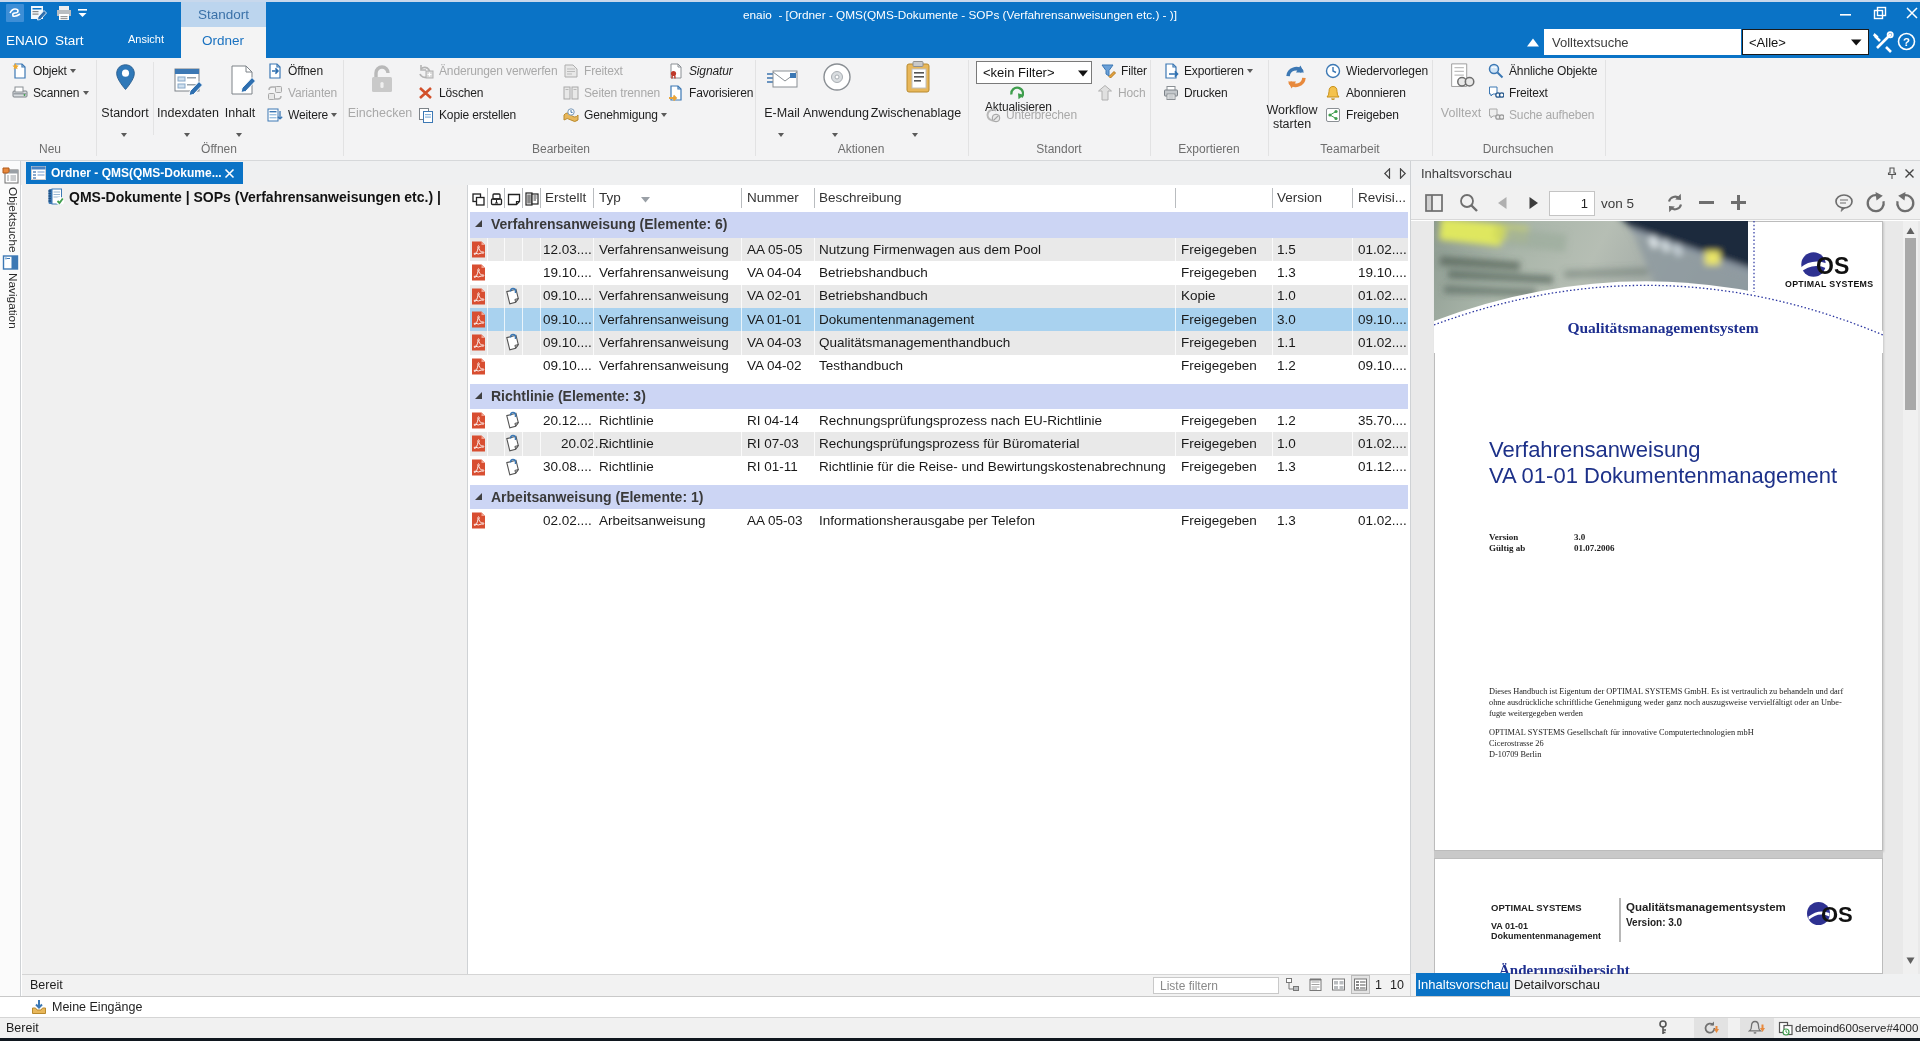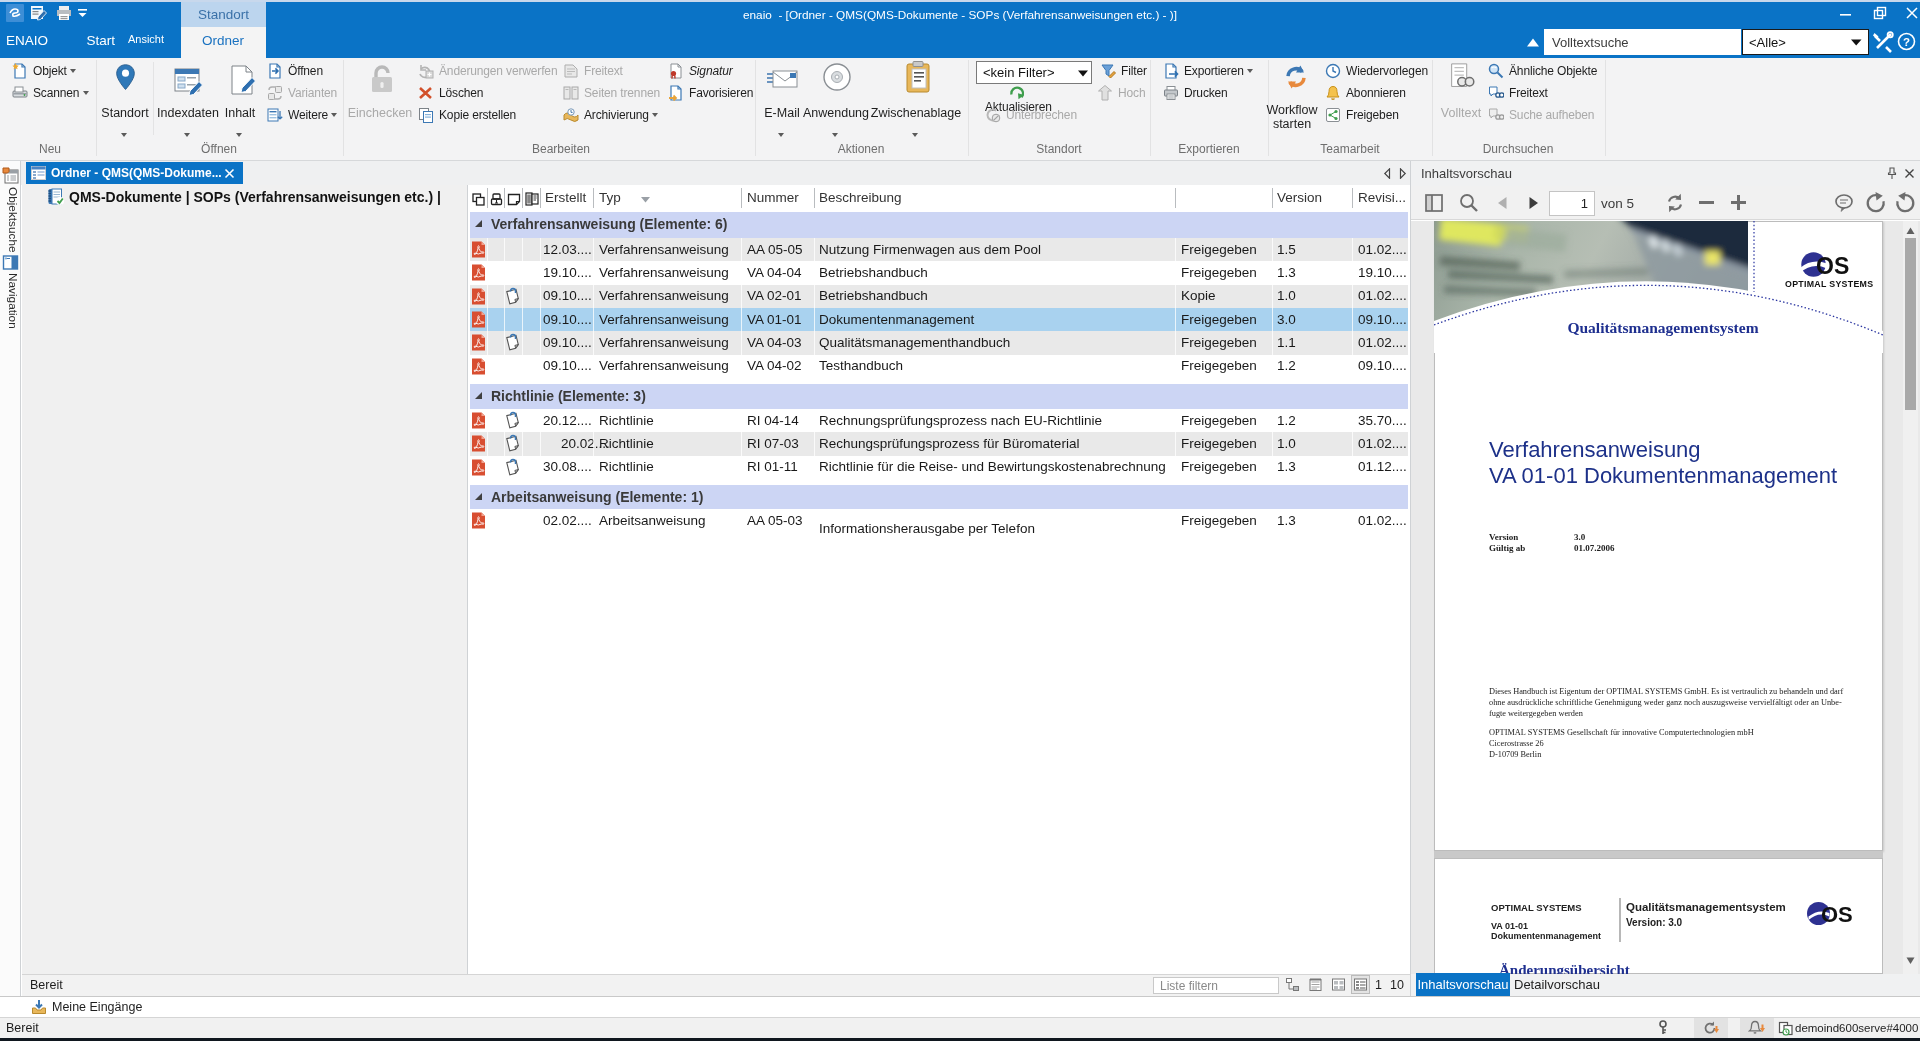--- a/index.html
+++ b/index.html
@@ -44,21 +44,21 @@
 <div class="ab" style="left:0;top:8px;width:1920px;text-align:center;color:#fff;font-size:11.8px;">enaio&nbsp; - [Ordner - QMS(QMS-Dokumente - SOPs (Verfahrensanweisungen etc.) - )]</div>
 <svg class="ab" style="left:1836px;top:6px" width="90" height="16" viewBox="0 0 90 16">
 <rect x="4" y="8" width="11" height="1.6" fill="#fff"></rect>
 <rect x="38.5" y="4.5" width="8" height="8" fill="none" stroke="#fff" stroke-width="1.4"></rect>
 <rect x="41.5" y="1.5" width="8" height="8" fill="none" stroke="#fff" stroke-width="1.4"></rect>
 <path d="M71 2 L81 12 M81 2 L71 12" stroke="#fff" stroke-width="1.5"></path>
   </svg>
 <div class="ab" style="left:181px;top:2px;width:85px;height:25px;background:#bcd5ee;color:#3a71a8;font-size:13.5px;display:flex;align-items:center;justify-content:center;">Standort</div>
 <div class="ab" style="left:181px;top:27px;width:85px;height:31px;background:#f4f4f4;"></div>
 <div class="ab" style="left:-8px;top:33px;width:70px;text-align:center;font-size:13.5px;color:#fff;">ENAIO</div>
-<div class="ab" style="left:55px;top:33px;width:60px;text-align:right;font-size:13.5px;color:#fff;">Start</div>
+<div class="ab" style="left:55px;top:33px;width:60px;text-align:left;font-size:13.5px;color:#fff;">Start</div>
 <div class="ab" style="left:111px;top:33px;width:70px;text-align:center;font-size:11px;color:#fff;">Ansicht</div>
 <div class="ab" style="left:183px;top:33px;width:80px;text-align:center;font-size:13.5px;color:#1a72c0;">Ordner</div>
 <svg class="ab" style="left:1526px;top:37px" width="14" height="11" viewBox="0 0 14 11">
     <path d="M7 1.5 L13 9.5 L1 9.5 Z" fill="#fff"></path>
   </svg>
 <div class="ab" style="left:1544px;top:29px;width:197px;height:26px;background:#fff;"></div>
 <div class="ab" style="left:1552px;top:35px;font-size:13px;color:#3c3c3c;">Volltextsuche</div>
 <div class="ab" style="left:1742px;top:29px;width:127px;height:26px;background:#fff;border:1.6px solid #1a1a1a;"></div>
 <div class="ab" style="left:1749px;top:35px;font-size:13px;color:#111;">&lt;Alle&gt;</div>
 <svg class="ab" style="left:1850px;top:38px" width="13" height="9" viewBox="0 0 13 9">
@@ -196,21 +196,21 @@
       <rect x="9" y="2" width="6" height="12" fill="#e8e8e8" stroke="#a8a8a8"></rect>
       <rect x="2.5" y="4" width="3" height="1" fill="#b8b8b8"></rect>
       <rect x="10.5" y="4" width="3" height="1" fill="#b8b8b8"></rect>
     </svg>
     <span>Seiten trennen</span>
   </div>
 <div class="ab sm " style="left:563px;top:106px;"><svg width="16" height="16" viewBox="0 0 16 16">
       <path d="M1 8 Q4 4 8 8 Q12 12 15 8 L15 13 Q12 16 8 13 Q4 10 1 13 Z" fill="#e8b75a" stroke="#b98a2e"></path>
       <circle cx="8" cy="5" r="3.2" fill="#fff" stroke="#7898b8"></circle>
       <path d="M8 3 L8 5.4 L9.6 5.4" stroke="#4878a8" fill="none"></path>
-    </svg><span>Archivierung</span>&nbsp;<span class="caret"></span></div>
+    </svg><span>Genehmigung</span>&nbsp;<span class="caret"></span></div>
 <div class="ab sm " style="left:668px;top:62px;font-style:italic;">
     <svg width="16" height="16" viewBox="0 0 16 16">
       <path d="M3 1 L10 1 L13 4 L13 15 L3 15 Z" fill="#fff" stroke="#8a8f94" stroke-width="1"></path>
       <path d="M10 1 L10 4 L13 4" fill="none" stroke="#8a8f94" stroke-width="1"></path>
       <circle cx="5.5" cy="10.5" r="2.6" fill="#c0392b"></circle>
       <path d="M4.2 12.5 L4 15.5 M6.8 12.5 L7 15.5" stroke="#c0392b" stroke-width="1.4"></path>
     </svg>
     <span>Signatur</span>
   </div>
 <div class="ab sm " style="left:668px;top:84px;">
@@ -657,21 +657,21 @@
   </svg>
 <div class="ab" style="left:491px;top:489px;font-size:14px;font-weight:bold;color:#3a3a3a;">Arbeitsanweisung (Elemente: 1)</div>
 <div class="ab" style="left:471px;top:512.0px;"><svg width="15" height="17" viewBox="0 0 15 17">
       <path d="M1 0.5 L10.5 0.5 L14 4 L14 16.5 L1 16.5 Z" fill="#d84e31"></path>
       <path d="M10.5 0.5 L10.5 4 L14 4 Z" fill="#f2a28e"></path>
       <path d="M4 12 q-1.6 0.6 -0.6 1.4 q1 0.6 2.2 -1.8 q1.2 -2.4 1.4 -4.4 q-0.6 -2.4 0.6 -2.4 q1.2 0 0.2 2.6 q0.6 2 2.6 3.6 q2.4 -0.4 2.6 0.6 q0.2 1 -2.2 0.4 q-2 0.4 -3.4 1 Z" fill="none" stroke="#fff" stroke-width="0.9"></path>
     </svg></div>
 <div class="cell" style="left:543px;top:512.7px;width:48px;">02.02....</div>
 <div class="cell" style="left:599px;top:512.7px;width:140px;">Arbeitsanweisung</div>
 <div class="cell" style="left:747px;top:512.7px;width:65px;">AA 05-03</div>
-<div class="cell" style="left:819px;top:512.7px;width:354px;margin-top:8px;">Informationsherausgabe per Telefon</div>
+<div class="cell" style="left:819px;top:512.7px;width:354px;">Informationsherausgabe per Telefon</div>
 <div class="cell" style="left:1181px;top:512.7px;width:89px;">Freigegeben</div>
 <div class="cell" style="left:1277px;top:512.7px;width:73px;">1.3</div>
 <div class="cell" style="left:1358px;top:512.7px;width:50px;">01.02....</div>
 <div class="ab" style="left:1410px;top:161px;width:1px;height:857px;background:#cfd2d5;"></div>
 <div class="ab" style="left:1411px;top:161px;width:509px;height:25px;background:#f0f1f2;"></div>
 <div class="ab" style="left:1421px;top:166px;font-size:13px;color:#3c3c3c;">Inhaltsvorschau</div>
 <svg class="ab" style="left:1886px;top:167px" width="12" height="13" viewBox="0 0 12 13">
     <path d="M4 1 L8 1 L8 6 L9.5 6 L9.5 7.5 L2.5 7.5 L2.5 6 L4 6 Z" fill="none" stroke="#555" stroke-width="1.1"></path>
     <path d="M6 7.5 L6 12" stroke="#555" stroke-width="1.1"></path>
   </svg>

